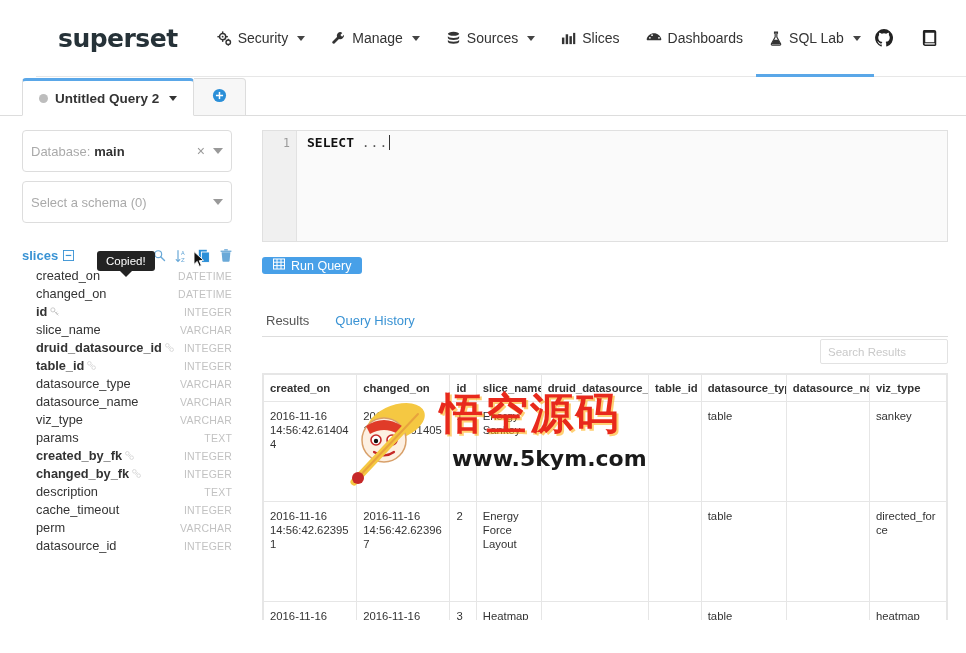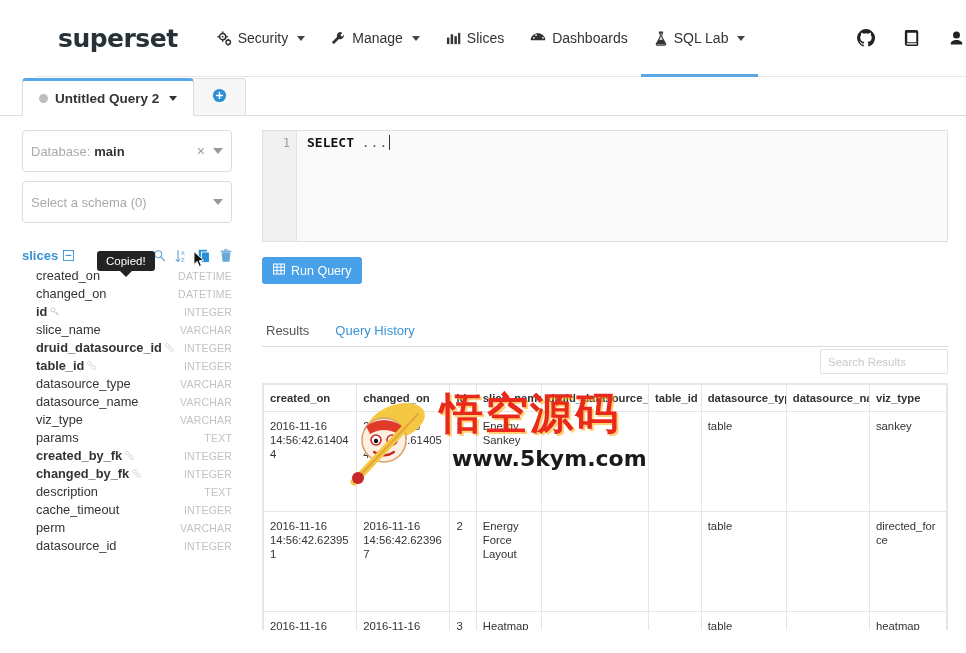--- a/index.html
+++ b/index.html
@@ -154,21 +154,21 @@
     color: #222; position: relative;
   }
   .code .kw { font-weight: bold; color: #111; }
   .code .dots { color: #555; letter-spacing: 1px; }
   .caret-bar {
     display: inline-block; width: 1px; height: 15px;
     background: #333; vertical-align: -3px; margin-left: 1px;
   }
 
   .btn-run {
-    margin-top: 15px; height: 27px;
+    margin-top: 15px; height: 17px;
     display: inline-flex; align-items: center; gap: 6px;
     background: #48a0e8; color: #fff; border: none; border-radius: 3px;
     padding: 0 11px; font-size: 12.5px; cursor: pointer;
     font-family: "Liberation Sans", sans-serif;
   }
 
   .res-tabs {
     margin-top: 31px; display: flex; align-items: flex-end; gap: 26px;
     border-bottom: 1px solid #ddd; height: 32px; padding-left: 4px;
   }
@@ -255,20 +255,33 @@
       <div class="nav-item">
         <span class="ic">
           <svg width="15" height="15" viewBox="0 0 16 16">
               <path d="M11 1.2a4 4 0 0 0-4.6 5.2L1.6 11.2a1.5 1.5 0 0 0 2.1 2.1l4.8-4.8A4 4 0 0 0 13.8 4l-2 2-1.8-1.8 2-2A4 4 0 0 0 11 1.2z" fill="#333"></path>
             </svg>
         </span>
         <span>Manage</span>
         <span class="caret"></span>
       </div>
 
+      <div class="nav-item">
+        <span class="ic">
+          <svg width="15" height="15" viewBox="0 0 16 16">
+              <g fill="#333">
+                <ellipse cx="8" cy="3" rx="6" ry="2.1"></ellipse>
+                <path d="M2 5.3v2.2c0 1.16 2.69 2.1 6 2.1s6-.94 6-2.1V5.3c0 1.16-2.69 2.1-6 2.1S2 6.46 2 5.3z"></path>
+                <path d="M2 9.3v2.2c0 1.16 2.69 2.1 6 2.1s6-.94 6-2.1V9.3c0 1.16-2.69 2.1-6 2.1S2 10.46 2 9.3z"></path>
+              </g>
+            </svg>
+        </span>
+        <span>Sources</span>
+        <span class="caret"></span>
+      </div>
 
       <div class="nav-item">
         <span class="ic">
           <svg width="15" height="15" viewBox="0 0 16 16">
               <g fill="#333">
                 <rect x="1" y="7" width="2.6" height="7"></rect>
                 <rect x="5" y="3.5" width="2.6" height="10.5"></rect>
                 <rect x="9" y="5.5" width="2.6" height="8.5"></rect>
                 <rect x="12.9" y="2" width="2.3" height="12"></rect>
               </g>

